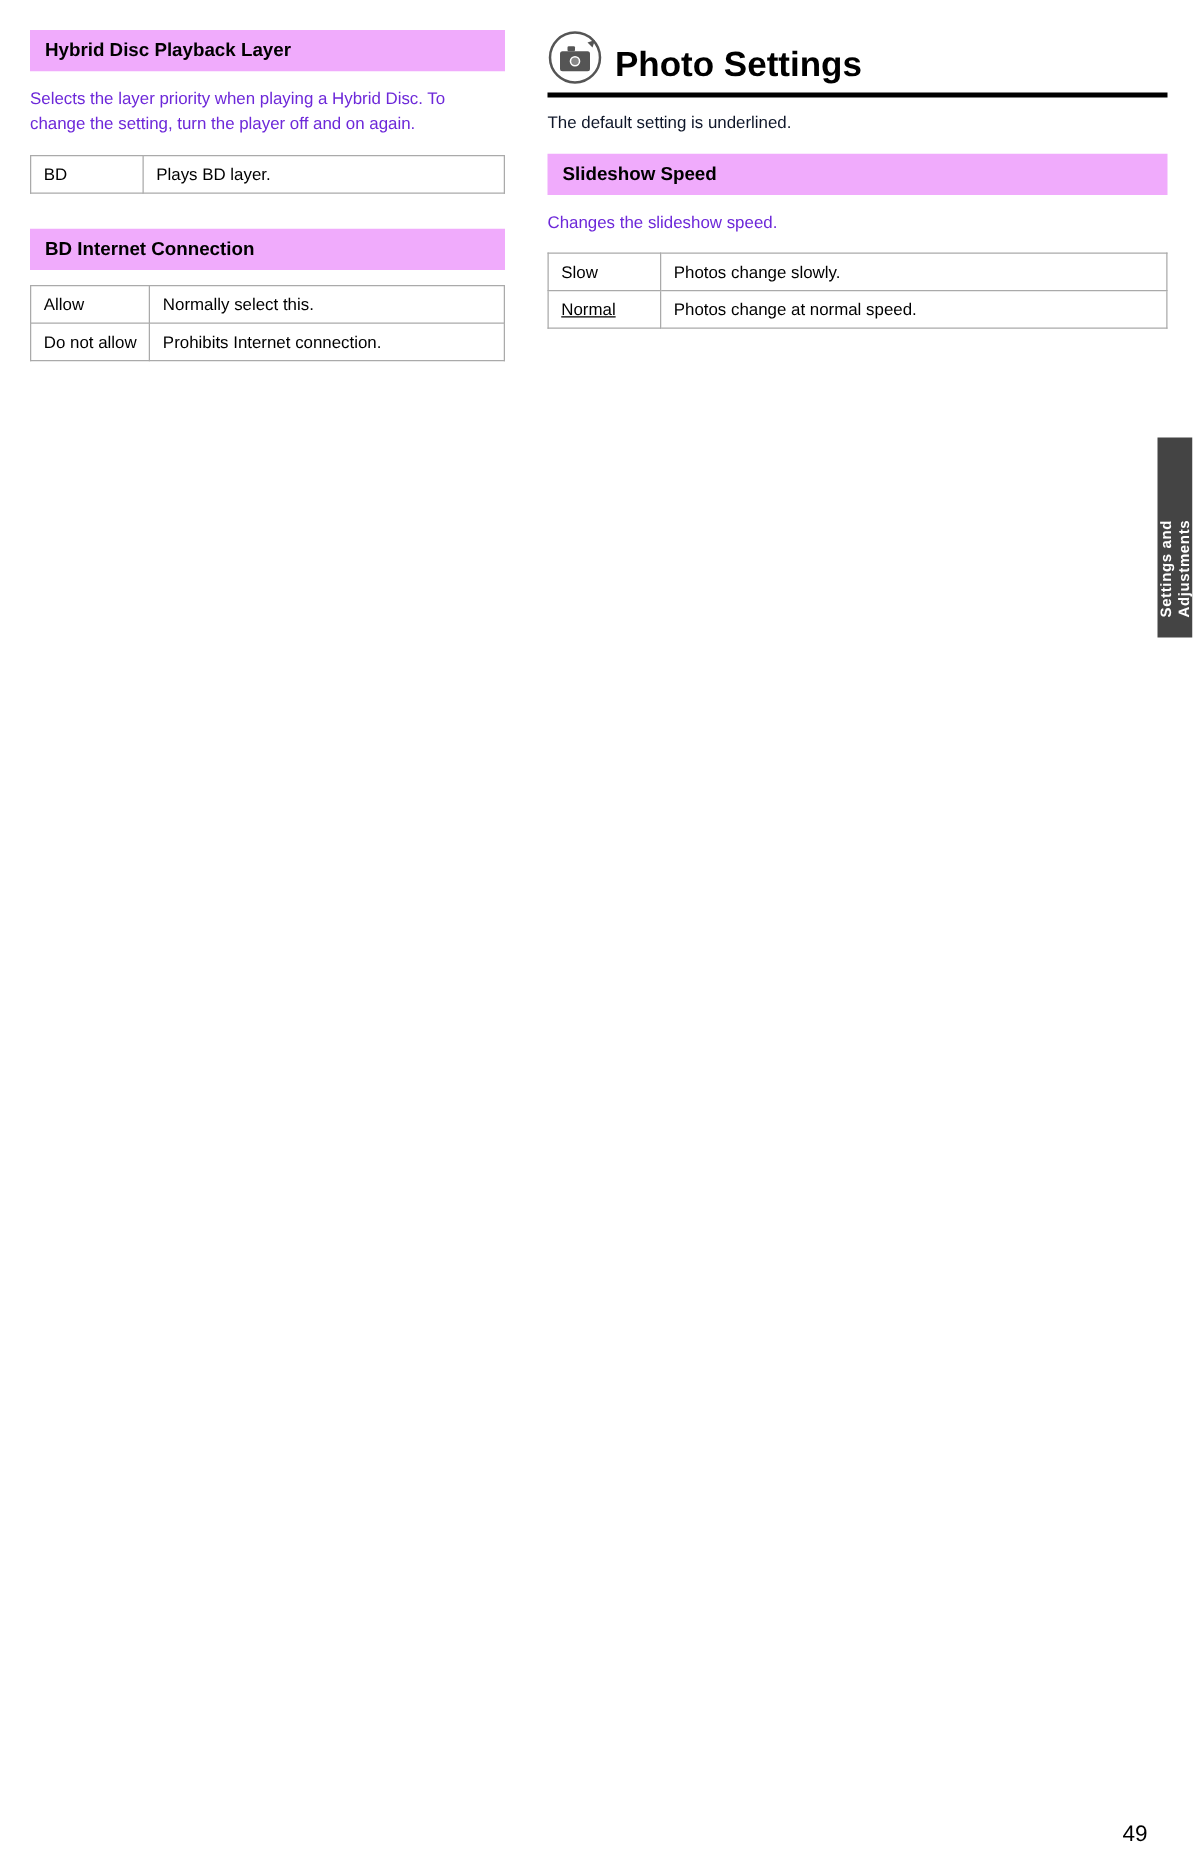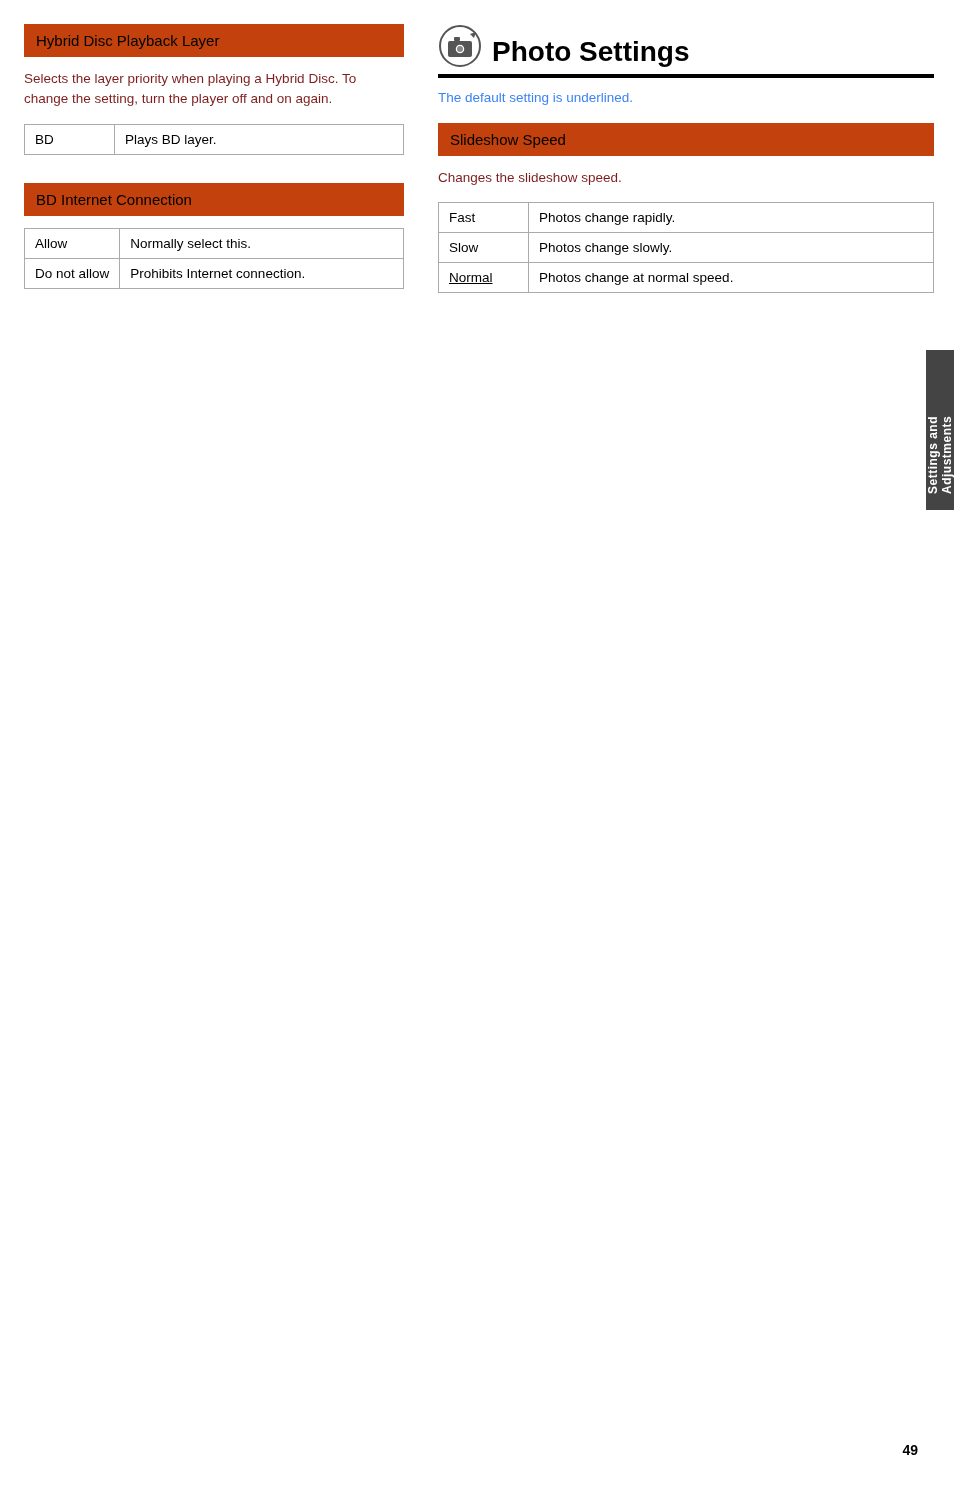--- a/index.html
+++ b/index.html
@@ -33,33 +33,33 @@
       max-width: 380px;
     }
 
     .right-column {
       flex: 1;
       padding-left: 10px;
     }
 
     
     .section-header {
-      background-color: #c2410c;
+      background-color: #f0abfc;
       padding: 8px 12px;
-      font-weight: normal;
+      font-weight: bold;
       font-size: 15px;
       margin-bottom: 12px;
       color: #000;
     }
 
     .section-body {
       font-size: 13.5px;
       line-height: 1.5;
       margin-bottom: 14px;
-      color: #7f1d1d;
+      color: #6d28d9;
     }
 
     
     .settings-table {
       width: 100%;
       border-collapse: collapse;
       margin-bottom: 28px;
       font-size: 13.5px;
     }
 
@@ -94,21 +94,21 @@
       height: 44px;
       position: relative;
       display: flex;
       align-items: center;
       justify-content: center;
     }
 
     .default-note {
       font-size: 13.5px;
       margin-bottom: 18px;
-      color: #3b82f6;
+      color: #0f172a;
     }
 
     
     .underlined {
       text-decoration: underline;
     }
 
     
     .side-tab {
       position: absolute;
@@ -126,24 +126,24 @@
       height: 160px;
       display: flex;
       align-items: center;
       justify-content: center;
       letter-spacing: 0.5px;
     }
 
     
     .page-number {
       position: absolute;
-      bottom: 28px;
+      bottom: 8px;
       right: 36px;
-      font-size: 14px;
-      font-weight: bold;
+      font-size: 18px;
+      font-weight: normal;
     }
   </style>
 </head>
 <body>
 
 <div class="page-container">
 
   <div class="main-content">
 
     <div class="left-column">
@@ -197,24 +197,20 @@
         <h1 class="photo-settings-title">Photo Settings</h1>
       </div>
 
       <p class="default-note">The default setting is underlined.</p>
 
       <div class="section-header">Slideshow Speed</div>
       <p class="section-body">Changes the slideshow speed.</p>
       <table class="settings-table">
         <tbody id="slideshow-table-body">
             <tr>
-              <td>Fast</td>
-              <td>Photos change rapidly.</td>
-            </tr>
-            <tr>
               <td>Slow</td>
               <td>Photos change slowly.</td>
             </tr>
             <tr>
               <td><span class="underlined">Normal</span></td>
               <td>Photos change at normal speed.</td>
             </tr>
           </tbody>
       </table>
 

